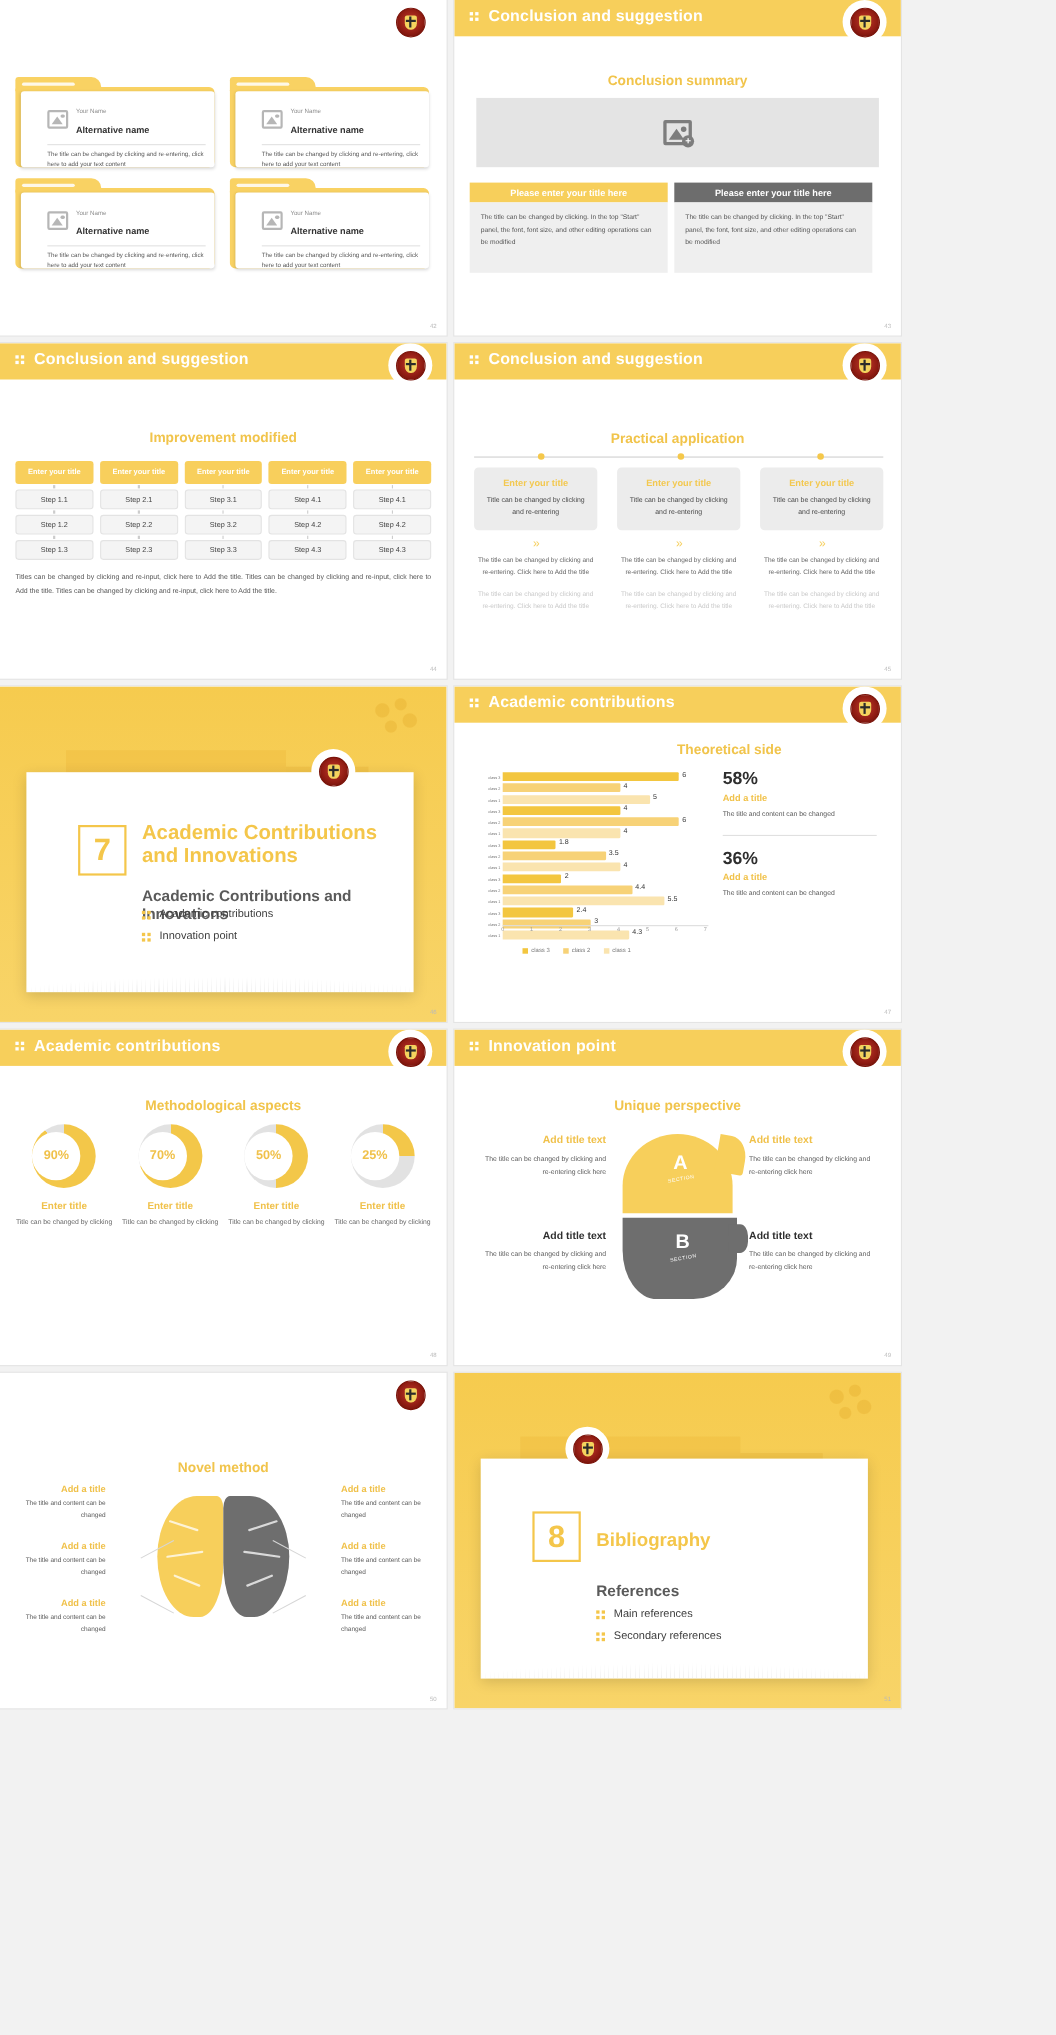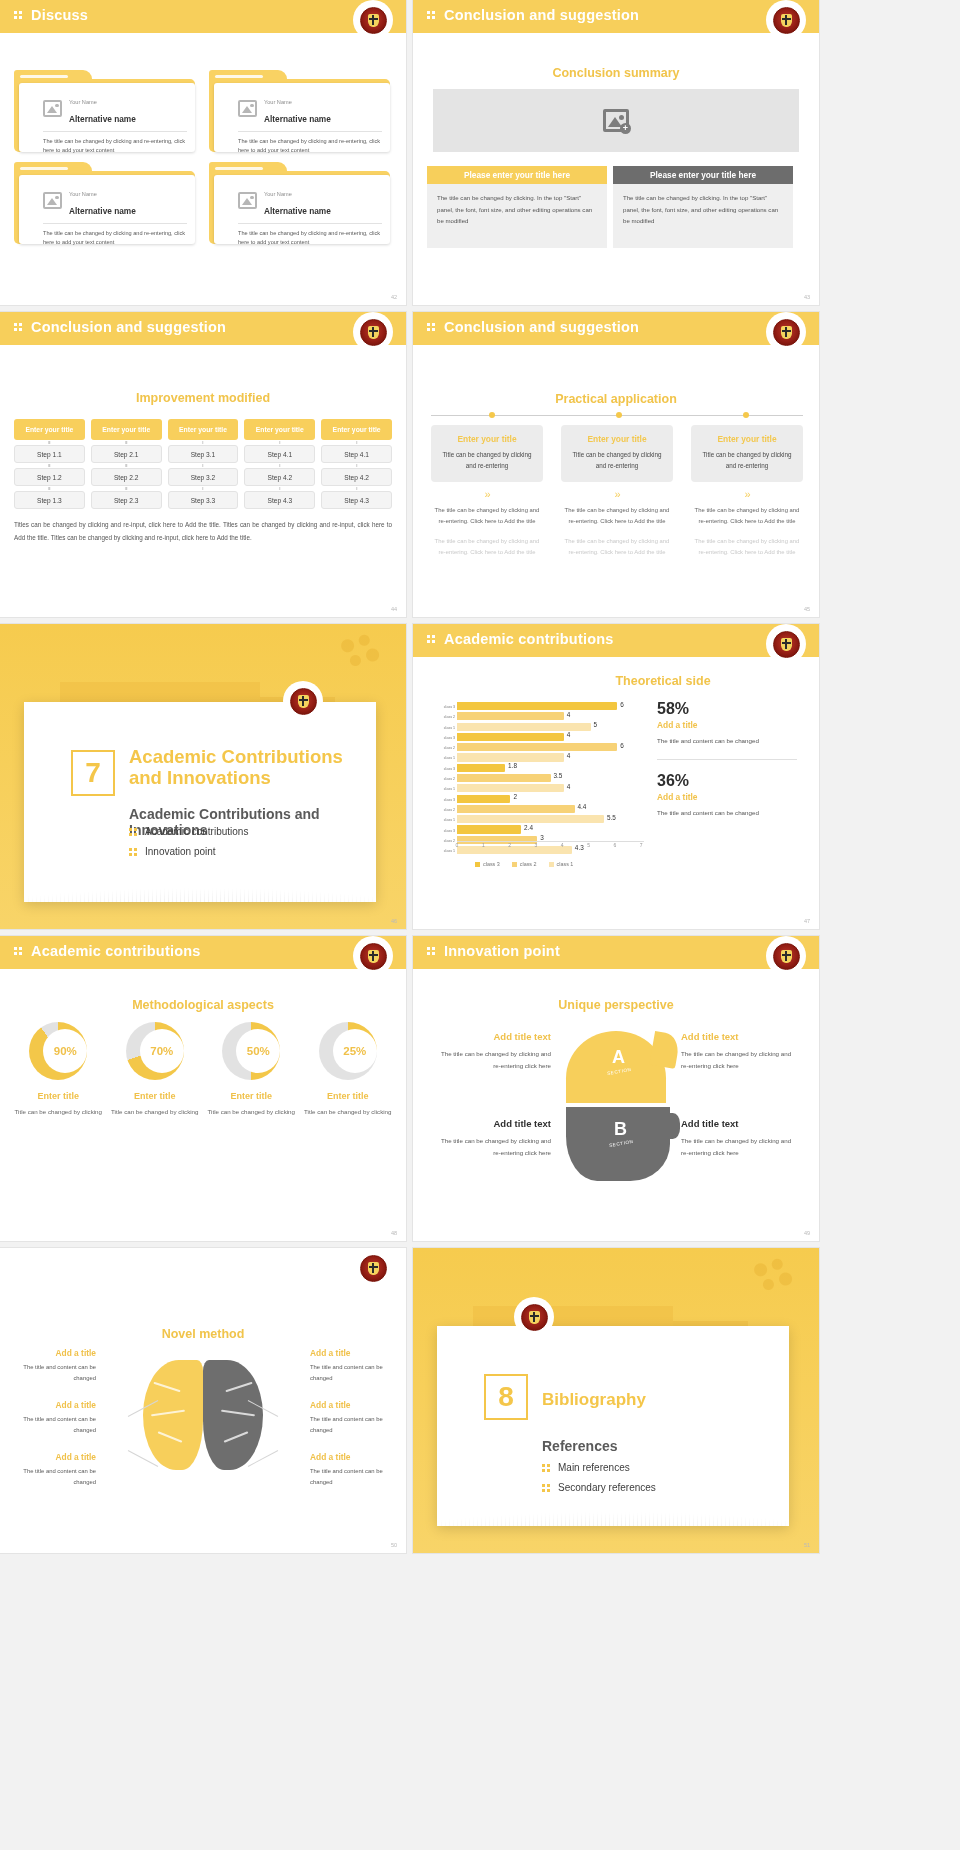--- a/index.html
+++ b/index.html
@@ -135,21 +135,21 @@
   .legend b { width:5px;height:5px;display:block; }
   .statsCol { position:absolute; right:22px; top:76px; width:140px; }
   .statsCol .big { font-size:16px; font-weight:bold; color:#2e2e2e; line-height:1.1;}
   .statsCol .lbl { font-size:8.4px; font-weight:bold; color:#F1C24A; margin:2px 0 5px 0;}
   .statsCol .txt { font-size:6.2px; color:#555; line-height:1.85;}
   .statsCol .sep { height:1px; background:#e0e0e0; margin:13px 0 12px 0;}
 
   
   .donuts { position:absolute; left:14px; top:86px; width:378px; display:grid; grid-template-columns:repeat(4,1fr); gap:8px;}
   .dcell { text-align:center; }
-  .ring2 { width:58px; height:58px; border-radius:50%; margin:0 auto; display:flex; align-items:center; justify-content:flex-end; position:relative;}
+  .ring2 { width:58px; height:58px; border-radius:50%; margin:0 auto; display:flex; align-items:center; justify-content:flex-start; position:relative;}
   .ring2 .hole { width:44px;height:44px;border-radius:50%;background:#fff;display:flex;align-items:center;justify-content:center;
                  font-size:11.5px;font-weight:bold;color:#F0C14A;}
   .dcell .et { font-size:9px; font-weight:bold; color:#F0C14A; margin-top:11px;}
   .dcell .dd { font-size:6.2px; color:#666; line-height:1.8; margin-top:5px;}
 
   
   .headWrap { position:absolute; left:50%; transform:translateX(-50%); top:95px; width:116px; height:150px;}
   .hdTop { position:absolute; left:8px; top:0; width:100px; height:72px; background:#F7CF5B;
            border-radius:55% 55% 0 0 / 72% 72% 0 0; }
   .hdHair { position:absolute; right:-4px; top:2px; width:26px; height:34px; background:#F7CF5B;
@@ -178,29 +178,20 @@
   .bcell .d { font-size:5.9px; color:#5a5a5a; line-height:1.85;}
   .bcell.r { text-align:left; }
   .spoke { position:absolute; height:1px; background:#d6d6d6;}
 </style>
 </head>
 <body>
 
 <div class="grid">
 
   <div class="slide">
-    <div class="band">
-      <span class="dots">
-          <i></i>
-          <i></i>
-          <i></i>
-          <i></i>
-        </span>
-      <span class="btitle">Discuss</span>
-    </div>
     <div class="crest">
         <div class="ring">
           <div class="shield"></div>
         </div>
       </div>
     <div class="folders">
       <div class="folder">
         <div class="tab">
             <b></b>
           </div>

